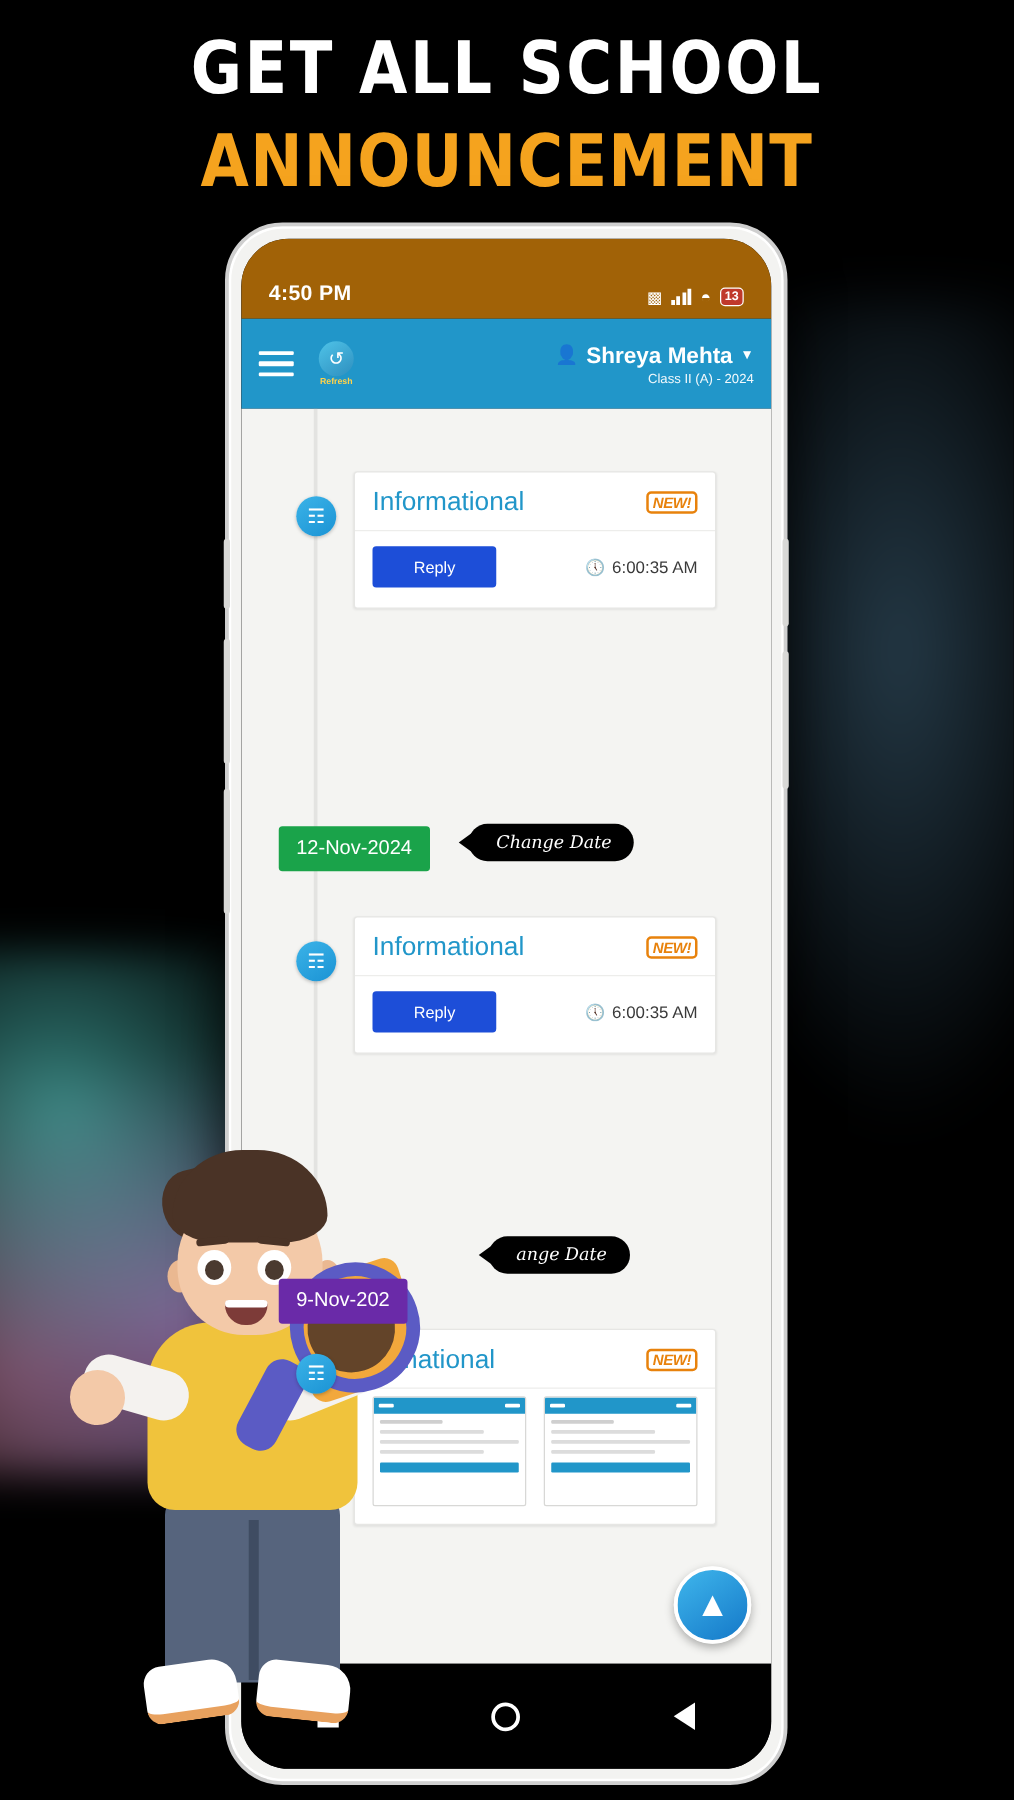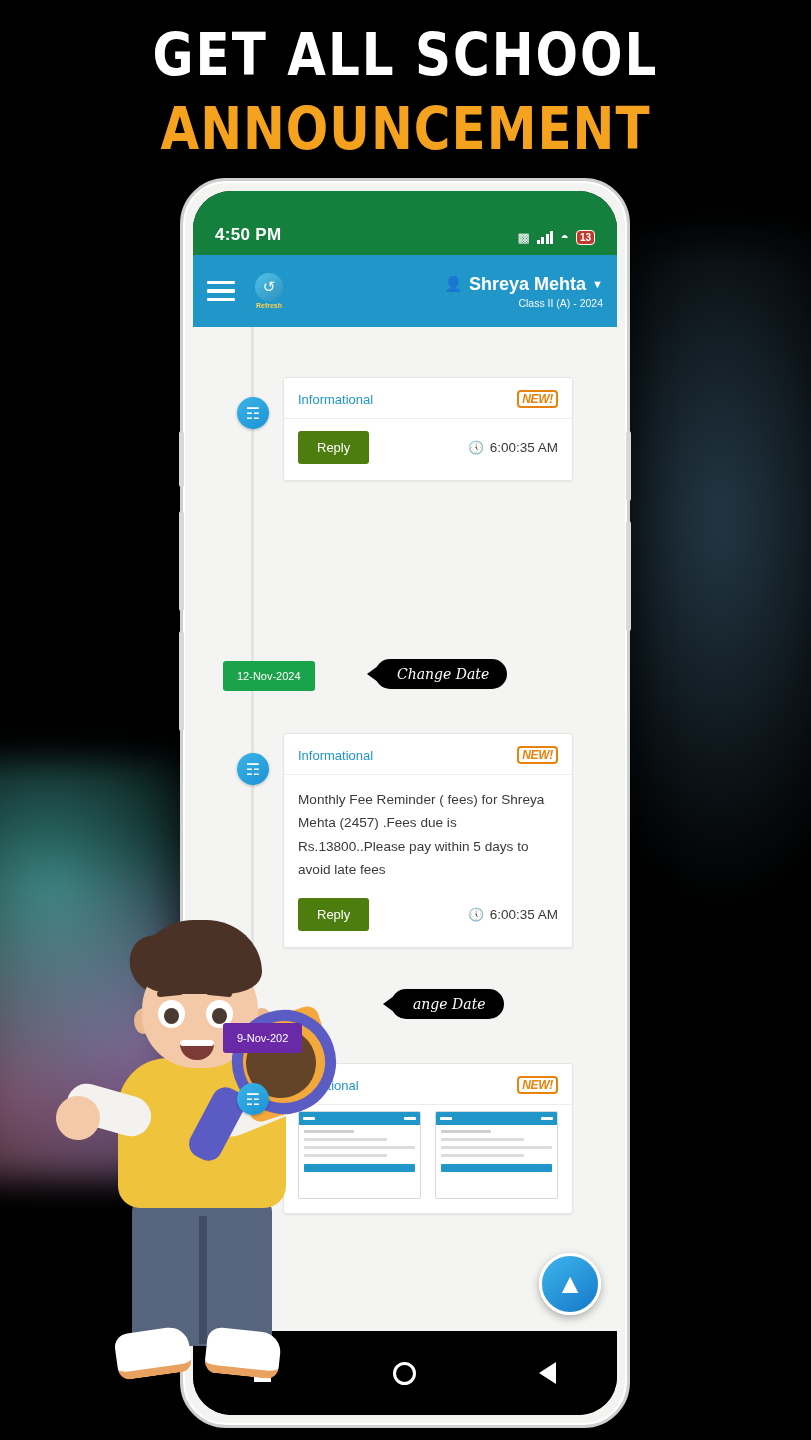--- a/index.html
+++ b/index.html
@@ -55,21 +55,21 @@
   
   .side-btn { position:absolute; background:#d8d8d6; border-radius:3px; }
   .side-btn.b1 { left:-4px; top:250px; width:5px; height:56px; }
   .side-btn.b2 { left:-4px; top:330px; width:5px; height:100px; }
   .side-btn.b3 { left:-4px; top:450px; width:5px; height:100px; }
   .side-btn.r1 { right:-4px; top:250px; width:5px; height:70px; }
   .side-btn.r2 { right:-4px; top:340px; width:5px; height:110px; }
 
   
   .statusbar {
-    position:absolute; top:0; left:0; right:0; height:64px; background:#15803d;
+    position:absolute; top:0; left:0; right:0; height:64px; background:#a16207;
     display:flex; align-items:flex-end; justify-content:space-between;
     padding:0 22px 10px 22px; color:#fff;
   }
   .status-time { font-size:17px; font-weight:bold; letter-spacing:0.3px; }
   .status-right { display:flex; align-items:center; gap:7px; }
   .ico-sim { font-size:13px; color:#fff; }
   .bars { display:flex; align-items:flex-end; gap:1.5px; height:13px; }
   .bars i { width:3px; background:#fff; display:block; }
   .bars i:nth-child(1){height:4px;} .bars i:nth-child(2){height:7px;}
   .bars i:nth-child(3){height:10px;} .bars i:nth-child(4){height:13px;}
@@ -121,41 +121,41 @@
 
   .card {
     position:absolute; left:90px; width:290px; background:#fff;
     border:1px solid #e6e6e4; border-radius:3px;
     box-shadow:0 1px 2px rgba(0,0,0,0.07);
   }
   .card-head {
     display:flex; align-items:center; justify-content:space-between;
     padding:12px 14px 10px 14px; border-bottom:1px solid #ededeb;
   }
-  .card-title { color:#2196c9; font-size:13px; }
+  .card-title { color:#2196c9; font-size:21px; }
   .new-badge {
     color:#e8820c; font-weight:bold; font-size:12px; font-style:italic;
     border:2px solid #e8820c; border-radius:4px; padding:0 3px; letter-spacing:-0.3px;
   }
   .card-body { padding:13px 14px 4px 14px; }
   .card-text { font-size:13.6px; color:#3a3a3a; line-height:1.72; }
   .card-foot {
     display:flex; align-items:center; justify-content:space-between;
     padding:12px 14px 16px 14px;
   }
   .reply-btn {
-    background:#4d7c0f; color:#fff; border:none; border-radius:3px;
-    font-size:13px; padding:9px 19px; cursor:pointer;
+    background:#1d4ed8; color:#fff; border:none; border-radius:3px;
+    font-size:13px; padding:9px 33px; cursor:pointer;
   }
   .time-txt { font-size:13.5px; color:#3a3a3a; display:flex; align-items:center; gap:5px; }
   .clock-ico { font-size:13px; }
 
   
   .date-chip {
-    position:absolute; background:#1aa34a; color:#fff; font-size:11px;
+    position:absolute; background:#1aa34a; color:#fff; font-size:16px;
     padding:9px 14px; border-radius:3px; font-weight:500; z-index:3;
   }
   .date-chip.purple { background:#6a2aa8; }
   .change-date {
     position:absolute; background:#000; color:#fff; border-radius:22px;
     padding:7px 18px 7px 22px; font-size:14px; font-style:italic;
     font-family:"DejaVu Serif", serif; z-index:4;
   }
   .change-date::before {
     content:""; position:absolute; left:-8px; top:50%; transform:translateY(-50%);
@@ -321,23 +321,20 @@
 
         <div class="date-chip" style="top:334px; left:30px;">12-Nov-2024</div>
         <div class="change-date" style="top:332px; left:182px;">Change Date</div>
 
         <div class="bubble-icon" style="top:426px;">☶</div>
         <div class="card" style="top:406px;">
           <div class="card-head">
             <div class="card-title">Informational</div>
             <div class="new-badge">NEW!</div>
           </div>
-          <div class="card-body">
-            <div class="card-text">Monthly Fee Reminder ( fees) for Shreya Mehta (2457) .Fees due is Rs.13800..Please pay within 5 days to avoid late fees</div>
-          </div>
           <div class="card-foot">
             <button class="reply-btn">Reply</button>
             <div class="time-txt">
               <span class="clock-ico">🕔</span>
               <span>6:00:35 AM</span>
             </div>
           </div>
         </div>
 
         <div class="date-chip purple overlay-chip" style="top:664px; left:30px;margin-top:32px;">9-Nov-202</div>

